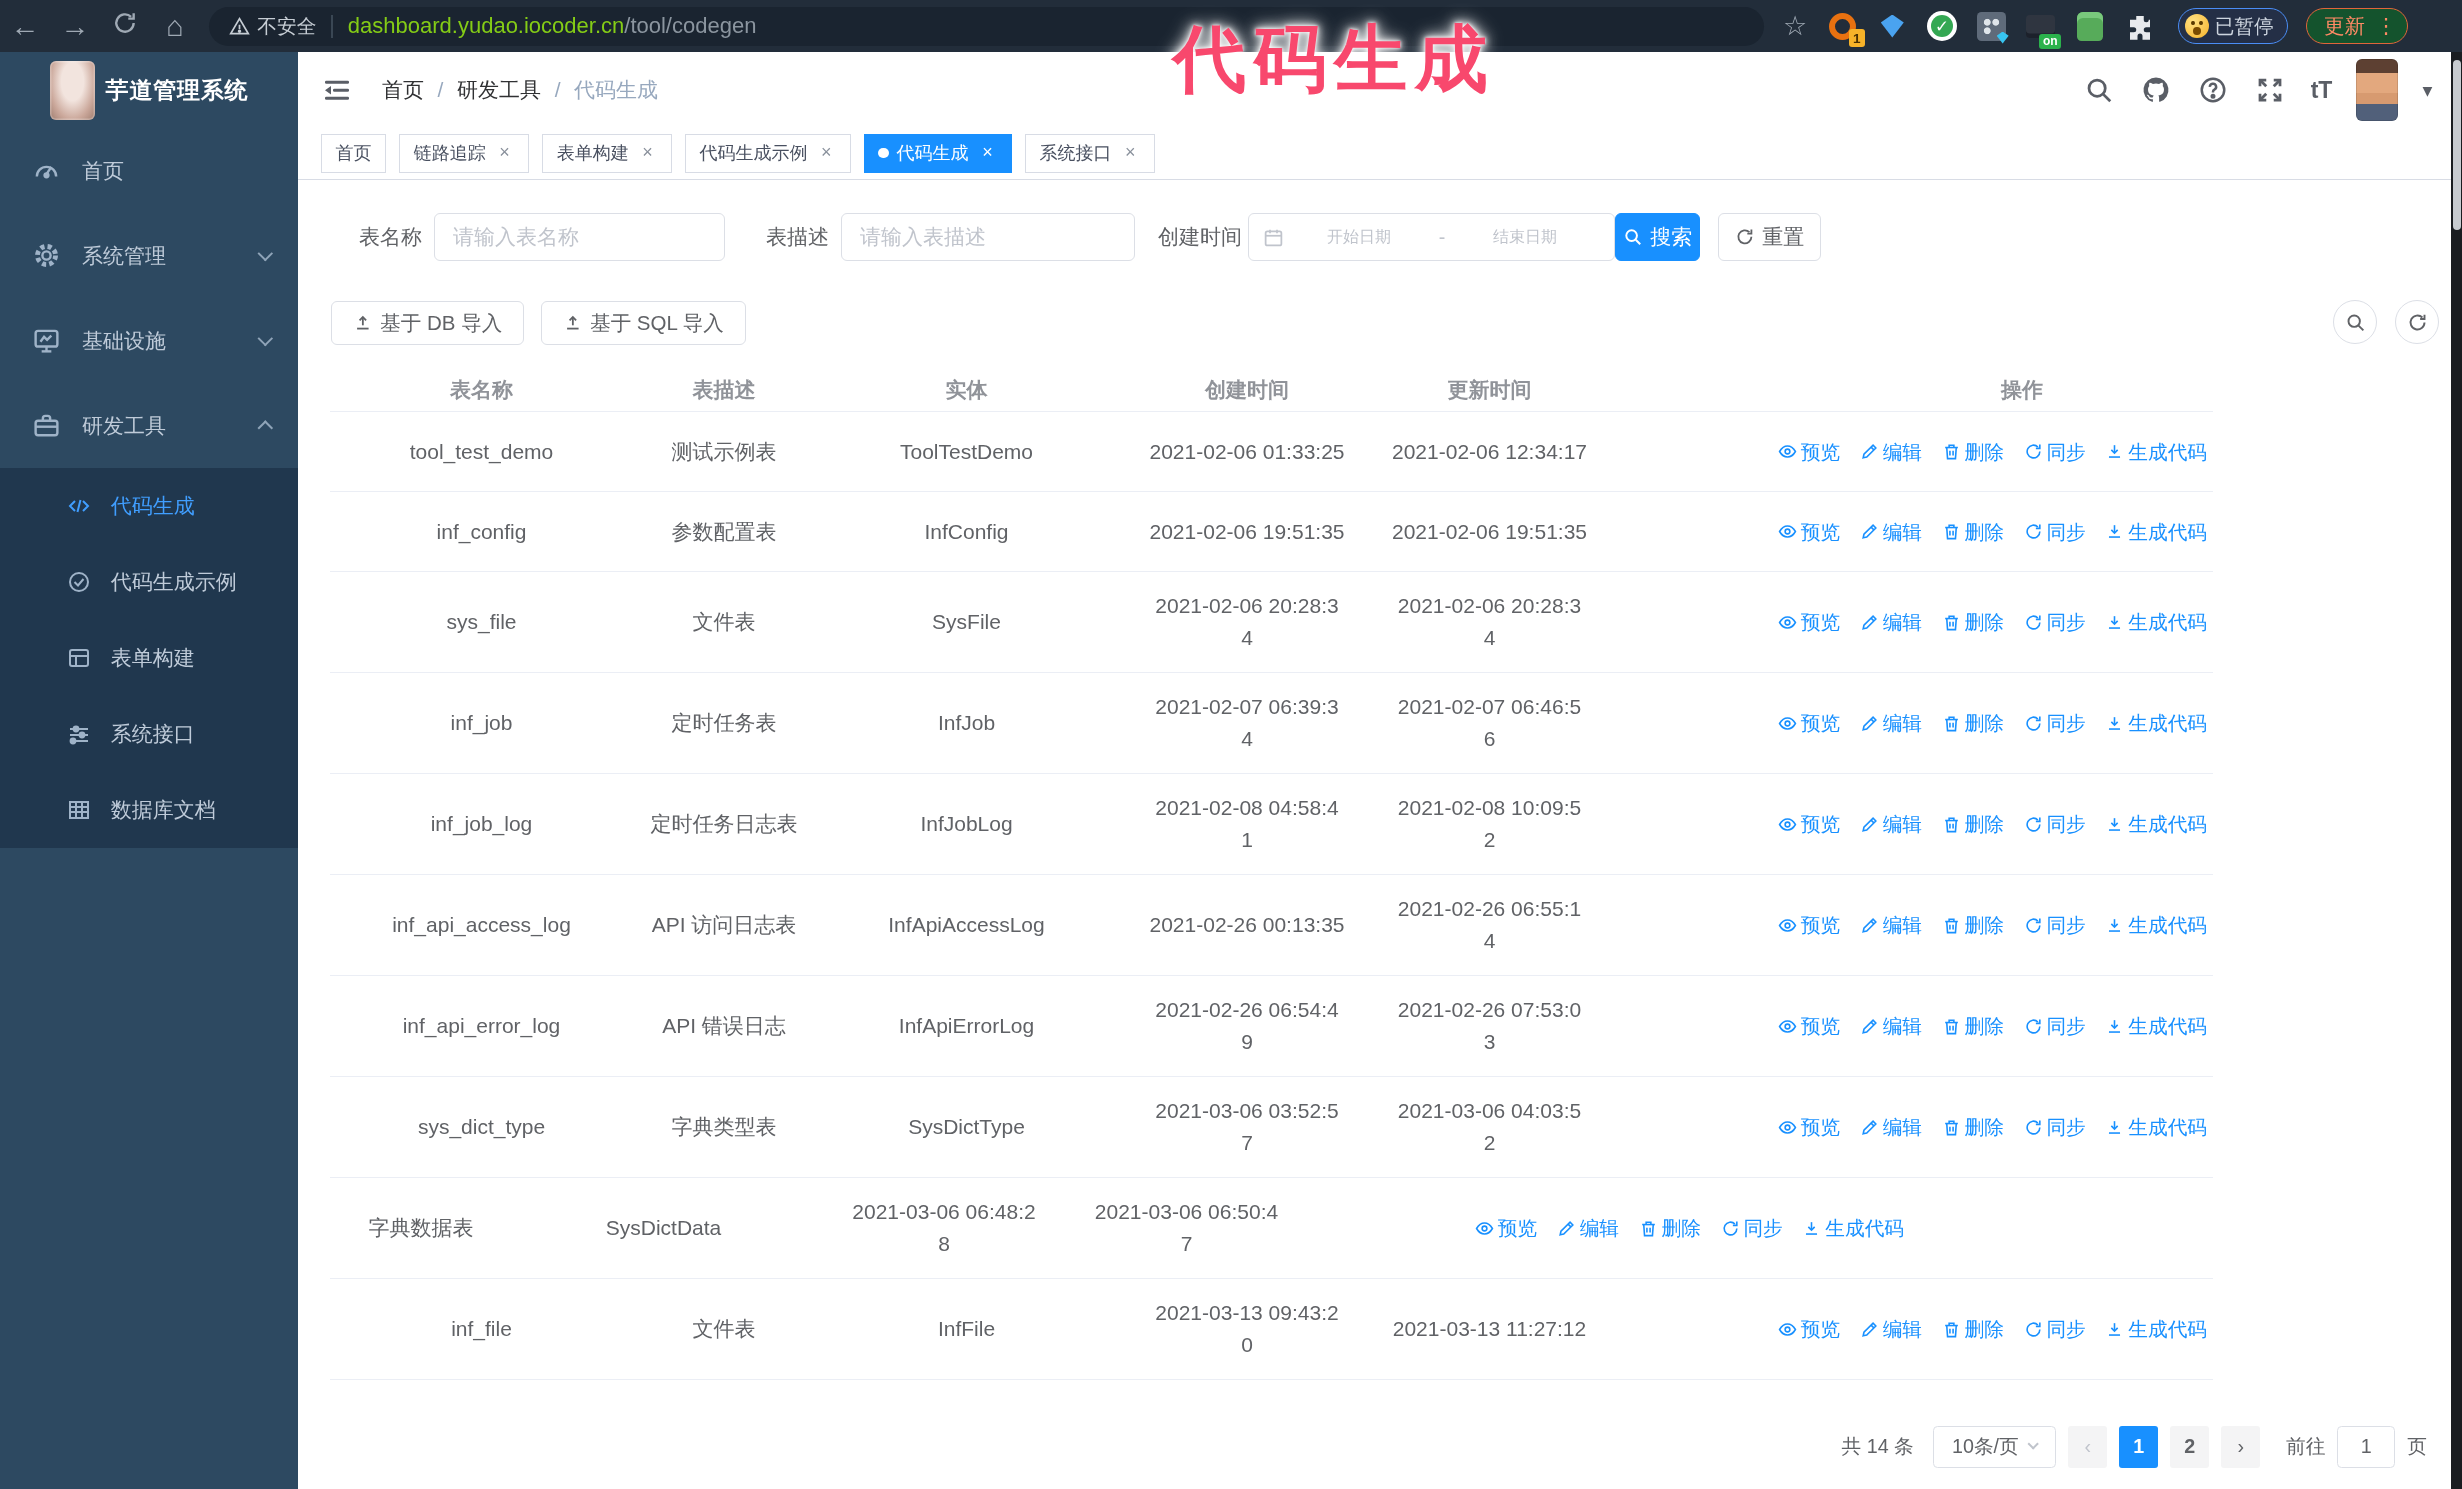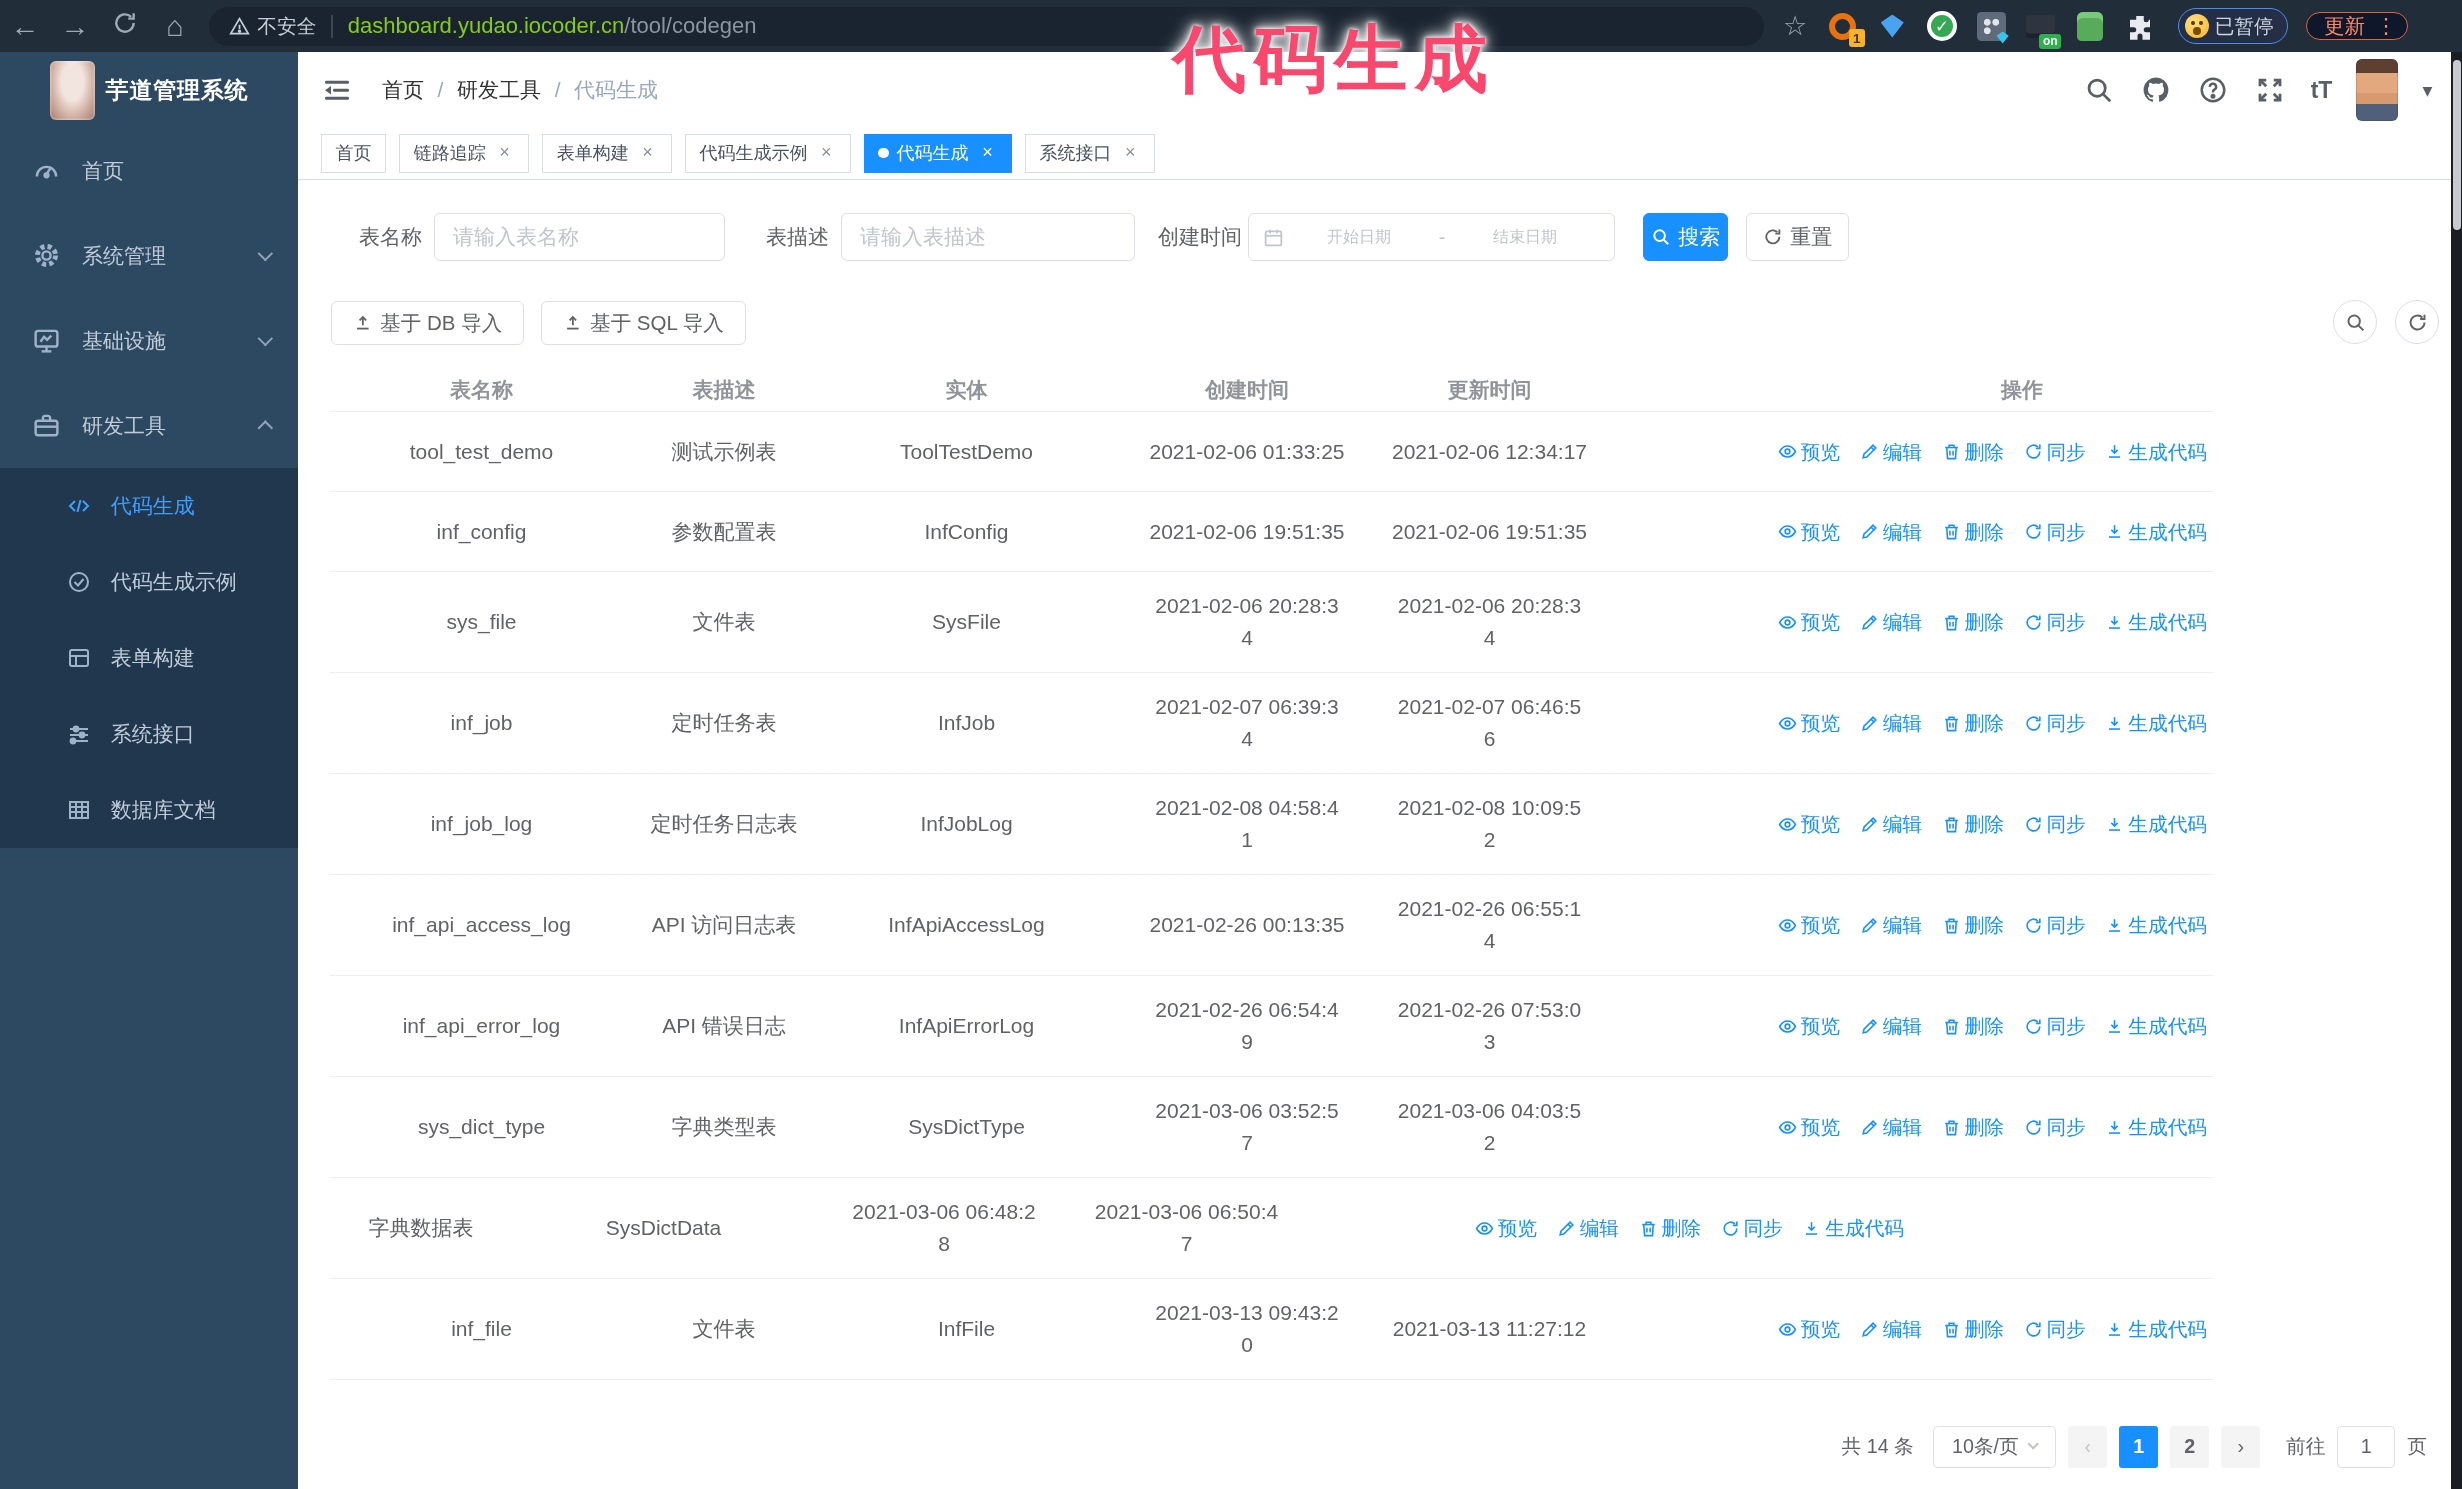--- a/index.html
+++ b/index.html
@@ -32,21 +32,21 @@
   .ext-on { width: 29px; height: 23px; background: #2f3540; border-radius: 3.8px; box-shadow: inset 0 -4.5px 0 #1c212b; }
   .badge-on { position: absolute; right: -6px; bottom: -7.6px; background: #2bb24c; color: #fff; font-size: 12px; font-weight: bold; padding: 1.5px 3.8px; border-radius: 3px; line-height: 1; }
   .ext-green { width: 26px; height: 29px; background: #57ab5a; border-radius: 6px 6px 4.5px 4.5px; box-shadow: inset 0 6px 0 #79c97c; }
   .ext-puzzle { color: #e8eaed; width: 30px; height: 30px; }
   .paused-pill { margin-left: 23px; height: 36px; border: 1.5px solid #4a8df5; border-radius: 18px; background: #242f46; display: flex; align-items: center; padding: 0 13.6px 0 6px; gap: 6px; }
   .face { width: 24px; height: 24px; border-radius: 50%; background: radial-gradient(circle at 35% 30%, #ffe082, #f7b329); position: relative; }
   .face .eye { position: absolute; top: 6.8px; width: 3.8px; height: 4.5px; background: #5b3a00; border-radius: 50%; }
   .face .eye.l { left: 6px; } .face .eye.r { right: 6px; }
   .face .mouth { position: absolute; left: 8.3px; bottom: 3px; width: 7.6px; height: 8.3px; background: #7a4b00; border-radius: 50%; }
   .paused-label { color: #cdd5df; font-size: 19.7px; }
-  .update-pill { margin-left: 18px; height: 28px; border: 1.5px solid #e0653a; border-radius: 18px; background: #0f172a; display: flex; align-items: center; padding: 0 10.6px 0 16.7px; gap: 10.6px; }
+  .update-pill { margin-left: 18px; height: 36px; border: 1.5px solid #e0653a; border-radius: 18px; background: #14532d; display: flex; align-items: center; padding: 0 10.6px 0 16.7px; gap: 10.6px; }
   .update-label { color: #ff8a65; font-size: 20.5px; }
   .update-dots { color: #ff8a65; font-size: 21px; }
 
   
   .annotation { position: absolute; left: 1173px; top: 10.6px; z-index: 50; font-size: 73px; font-weight: 800; letter-spacing: 7.6px; color: #f8486d;
     text-shadow: 0 0 3px #fff, 0 0 7.6px rgba(255,255,255,.95), 0 0 13.6px rgba(255,255,255,.9), 0 0 19.7px rgba(255,255,255,.8); }
 
   
   .sidebar { position: absolute; left: 0; top: 52px; width: 298px; height: 1438px; background: #2d4961; z-index: 3; }
   .logo-row { height: 76px; display: flex; align-items: center; padding-left: 50px; }
@@ -89,21 +89,21 @@
   .tag .x { display: none; margin-left: 9px; font-size: 18px; color: #8a919c; font-style: normal; border-radius: 50%; width: 19.7px; height: 19.7px; line-height: 19.7px; text-align: center; }
   .tag .x.show { display: inline-block; }
   .tag.active { background: #1890ff; border-color: #1890ff; color: #fff; }
   .tag.active .x { color: #fff; }
 
   
   .main { position: absolute; left: 298px; top: 180px; width: 2154px; height: 1309px; background: #fff; }
 
   .filters { position: absolute; left: 0; top: 33px; width: 100%; display: flex; align-items: center; }
   .f-label { font-size: 21px; color: #606266; white-space: nowrap; }
-  .ml80 { margin-left: 61px; } .ml54 { margin-left: 41px; } .ml30 { margin-left: 23px; } .ml37 { margin-left: 28px; } .ml24 { margin-left: 18px; } .ml16 { margin-left: 12px; }
+  .ml80 { margin-left: 61px; } .ml54 { margin-left: 41px; } .ml30 { margin-left: 23px; } .ml37 { } .ml24 { margin-left: 18px; } .ml16 { margin-left: 12px; }
   .f-input { height: 48px; border: 0.8px solid #dcdfe6; border-radius: 6px; padding: 0 18px; font-size: 21px; color: #606266; font-family: inherit; }
   .f-input::placeholder { color: #c0c4cc; }
   .w384 { width: 291px; } .w388 { width: 294px; }
   .date-range { width: 367px; height: 48px; border: 0.8px solid #dcdfe6; border-radius: 6px; display: flex; align-items: center; padding: 0 13.6px; margin-left: 6px; }
   .cal-ic { width: 21px; height: 21px; color: #c0c4cc; flex: none; }
   .date-ph { flex: 1; text-align: center; color: #c0c4cc; font-size: 16px; }
   .date-sep { color: #c0c4cc; font-size: 19.7px; padding: 0 4.5px; }
   .btn { height: 48px; border-radius: 6px; display: inline-flex; align-items: center; justify-content: center; gap: 7.6px; font-size: 21px; cursor: pointer; border: 0.8px solid #dcdfe6; background: #fff; color: #606266; }
   .btn svg { width: 19.7px; height: 19.7px; }
   .btn-primary { background: #1890ff; border-color: #1890ff; color: #fff; }

